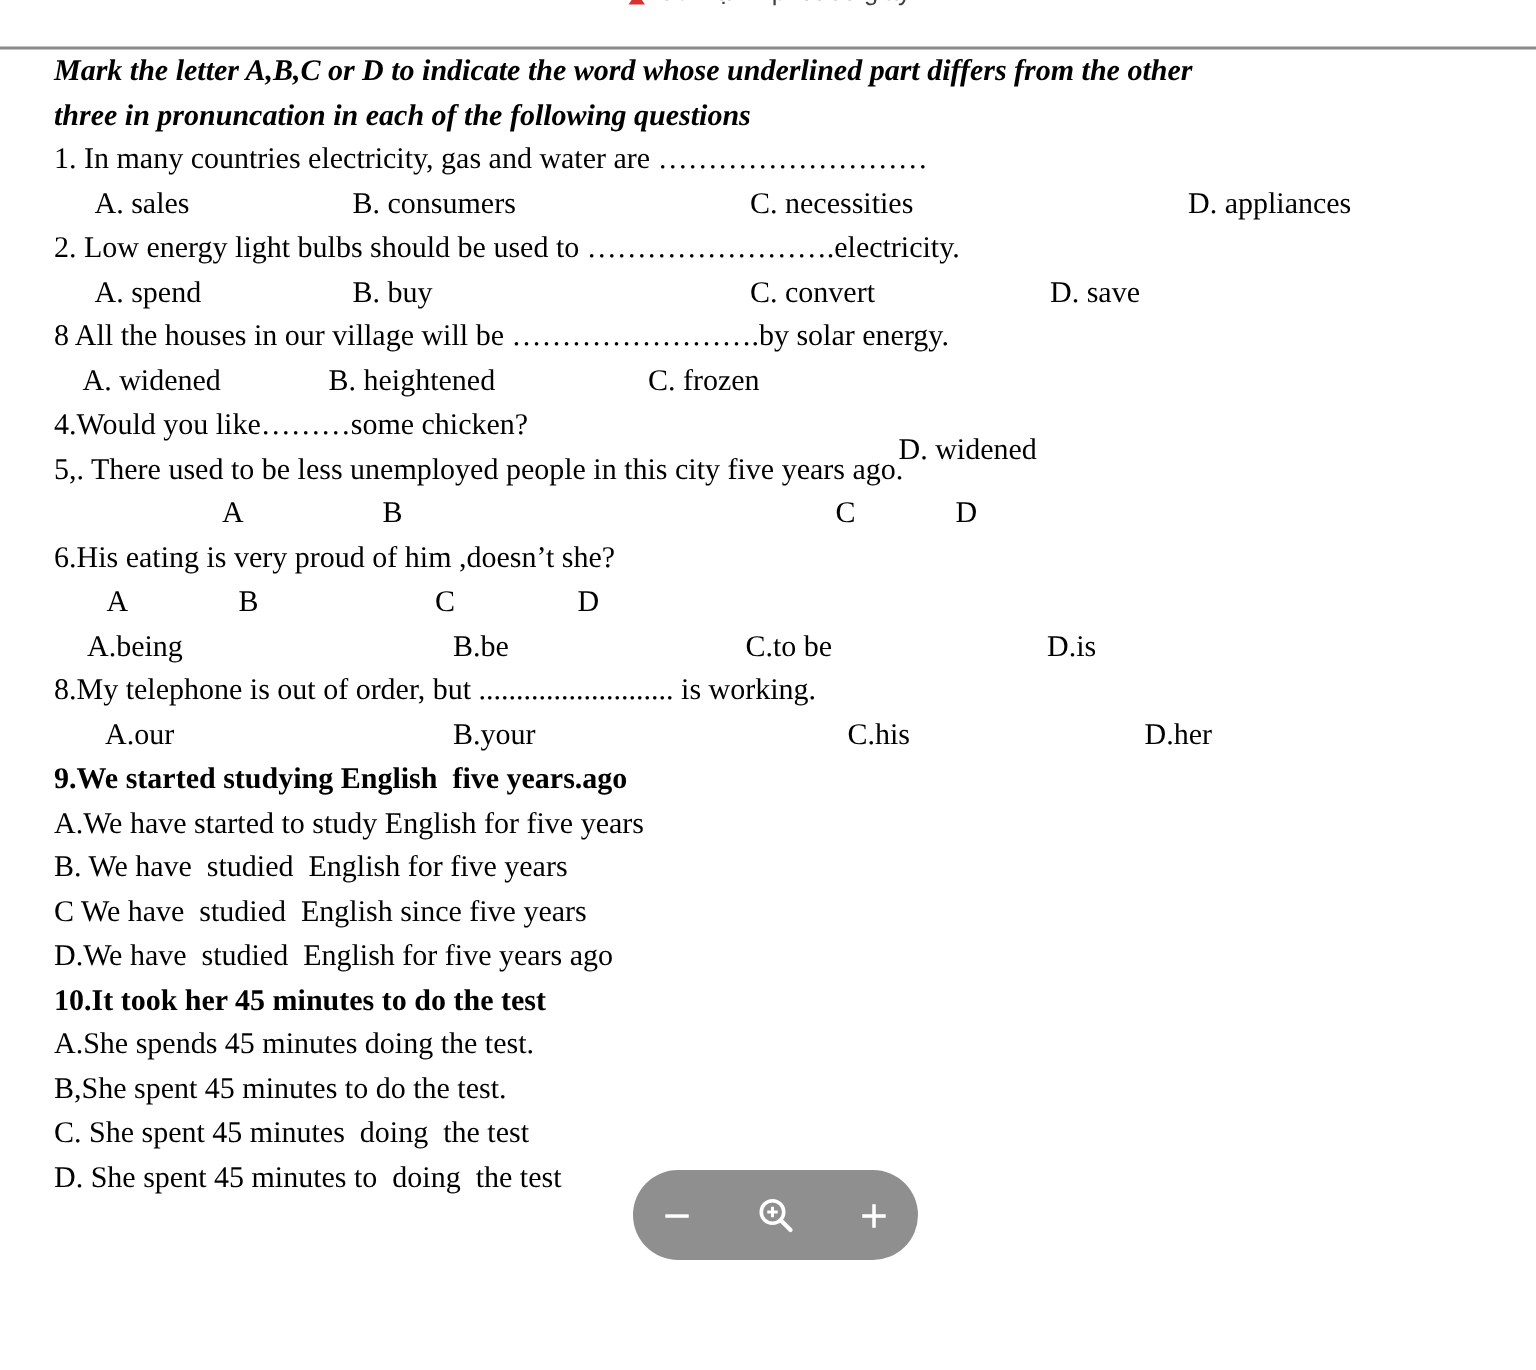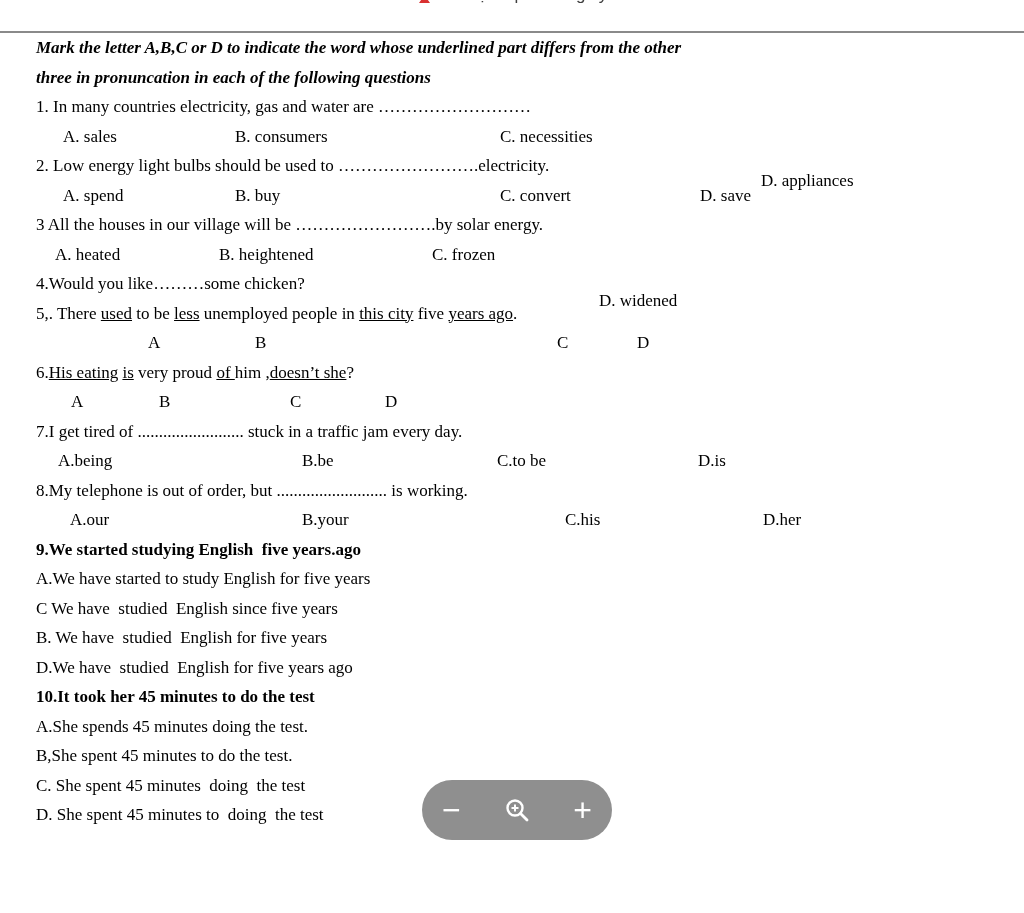--- a/index.html
+++ b/index.html
@@ -7,26 +7,26 @@
     position:relative;width:1024px;height:913px;background:#ffffff;
     overflow:hidden;font-family:"Liberation Serif", serif;color:#000;
   }
   .top-divider{position:absolute;top:31px;left:0;width:1024px;height:0;border-top:2px solid #8a8a8a;}
   .timer{
     position:absolute;top:-15px;left:418px;display:flex;align-items:center;gap:7px;
     font-family:"Liberation Sans", sans-serif;font-size:17px;color:#3f3f3f;white-space:pre;
   }
   .timer svg{display:block;}
   .doc{position:absolute;top:33px;left:0;width:1024px;}
-  .line{position:relative;height:29.5px;line-height:29.5px;font-size:17px;padding-left:36px;white-space:pre;}
+  .line{position:relative;height:29.5px;line-height:29.5px;font-size:20px;padding-left:36px;white-space:pre;}
   .line span{white-space:pre;}
   .line .abs{position:absolute;top:0;}
   .b{font-weight:bold;}
   .i{font-style:italic;}
-  .u{text-decoration:underline;}
+  .u{}
   .zoom-pill{
     position:absolute;left:422px;top:780px;width:190px;height:60px;border-radius:30px;
     background:rgba(128,128,128,0.88);display:flex;align-items:center;justify-content:space-between;
     padding:0 20px;box-sizing:border-box;
   }
   .zoombtn{
     background:none;border:none;padding:0;margin:0;color:#ffffff;cursor:pointer;
     font-family:"Liberation Sans", sans-serif;font-size:32px;line-height:1;display:flex;align-items:center;justify-content:center;
   }
 </style>
@@ -41,38 +41,37 @@
     </svg>
     <span>Còn lại: 2 phút 55 giây</span>
   </div>
 
   <div class="top-divider"></div>
 
   <div class="doc">
       <div class="line"><span class="b i">Mark the letter A,B,C or D to indicate the word whose underlined part differs from the other</span></div>
       <div class="line"><span class="b i">three in pronuncation in each of the following questions</span></div>
       <div class="line"><span>1. In many countries electricity, gas and water are ………………………</span></div>
-      <div class="line"><span class="abs" style="left: 63px;">A. sales</span><span class="abs" style="left: 235px; text-align: center;">B. consumers</span><span class="abs" style="left: 500px;">C. necessities</span><span class="abs" style="left: 761px; margin-top: 44px;">D. appliances</span></div>
+      <div class="line"><span class="abs" style="left: 63px;">A. sales</span><span class="abs" style="left: 235px; text-align: center;">B. consumers</span><span class="abs" style="left: 500px;">C. necessities</span><span class="abs" style="left: 792px;">D. appliances</span></div>
       <div class="line"><span>2. Low energy light bulbs should be used to …………………….electricity.</span></div>
       <div class="line"><span class="abs" style="left: 63px;">A. spend</span><span class="abs" style="left: 235px;">B. buy</span><span class="abs" style="left: 500px;">C. convert</span><span class="abs" style="left: 700px;">D. save</span></div>
-      <div class="line"><span>3 All the houses in our village will be …………………….by solar energy.</span></div>
-      <div class="line"><span class="abs" style="left: 55px;">A. heated</span><span class="abs" style="left: 219px;">B. heightened</span><span class="abs" style="left: 432px;">C. frozen</span><span class="abs" style="left: 599px; margin-top: 46px;">D. widened</span></div>
+      <div class="line"><span>8 All the houses in our village will be …………………….by solar energy.</span></div>
+      <div class="line"><span class="abs" style="left: 55px;">A. widened</span><span class="abs" style="left: 219px;">B. heightened</span><span class="abs" style="left: 432px;">C. frozen</span><span class="abs" style="left: 599px; margin-top: 46px;">D. widened</span></div>
       <div class="line"><span>4.Would you like………some chicken?</span></div>
       <div class="line"><span>5,. There </span><span class="u">used</span><span> to be </span><span class="u">less</span><span> unemployed people in </span><span class="u">this city</span><span> five </span><span class="u">years ago</span><span>.</span></div>
       <div class="line"><span class="abs" style="left: 148px;">A</span><span class="abs" style="left: 255px;">B</span><span class="abs" style="left: 557px;">C</span><span class="abs" style="left: 637px;">D</span></div>
       <div class="line"><span>6.</span><span class="u">His eating</span><span> </span><span class="u">is</span><span> very proud </span><span class="u">of </span><span>him ,</span><span class="u">doesn’t she</span><span>?</span></div>
       <div class="line"><span class="abs" style="left: 71px;">A</span><span class="abs" style="left: 159px;">B</span><span class="abs" style="left: 290px;">C</span><span class="abs" style="left: 385px;">D</span></div>
-      <div class="line"><span>7.I get tired of ......................... stuck in a traffic jam every day.</span></div>
       <div class="line"><span class="abs" style="left: 58px;">A.being</span><span class="abs" style="left: 302px;">B.be</span><span class="abs" style="left: 497px;">C.to be</span><span class="abs" style="left: 698px;">D.is</span></div>
       <div class="line"><span>8.My telephone is out of order, but .......................... is working.</span></div>
       <div class="line"><span class="abs" style="left: 70px;">A.our</span><span class="abs" style="left: 302px;">B.your</span><span class="abs" style="left: 565px;">C.his</span><span class="abs" style="left: 763px;">D.her</span></div>
       <div class="line"><span class="b">9.We started studying English  five years.ago</span></div>
       <div class="line"><span>A.We have started to study English for five years</span></div>
+      <div class="line"><span>B. We have  studied  English for five years</span></div>
       <div class="line"><span>C We have  studied  English since five years</span></div>
-      <div class="line"><span>B. We have  studied  English for five years</span></div>
       <div class="line"><span>D.We have  studied  English for five years ago</span></div>
       <div class="line"><span class="b">10.It took her 45 minutes to do the test</span></div>
       <div class="line"><span>A.She spends 45 minutes doing the test.</span></div>
       <div class="line"><span>B,She spent 45 minutes to do the test.</span></div>
       <div class="line"><span>C. She spent 45 minutes  doing  the test</span></div>
       <div class="line"><span>D. She spent 45 minutes to  doing  the test</span></div>
     </div>
 
   <div class="zoom-pill">
     <button class="zoombtn">−</button>

